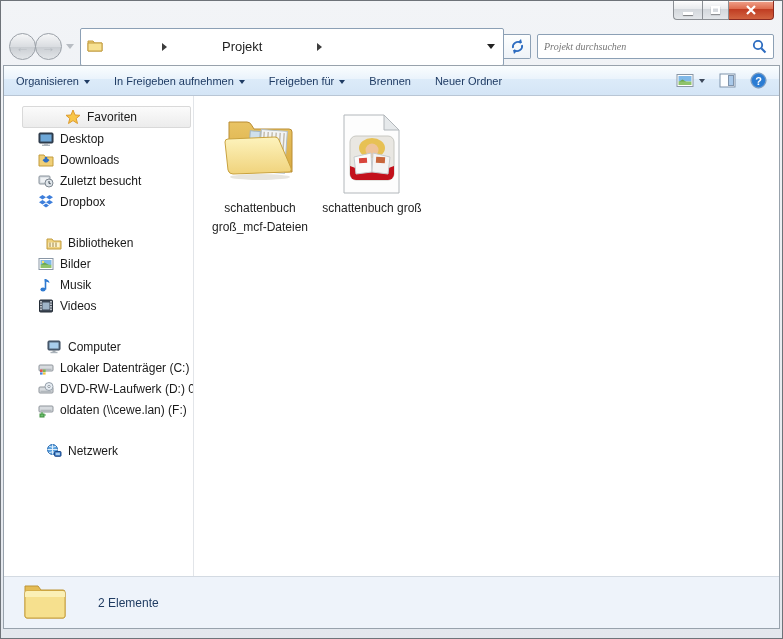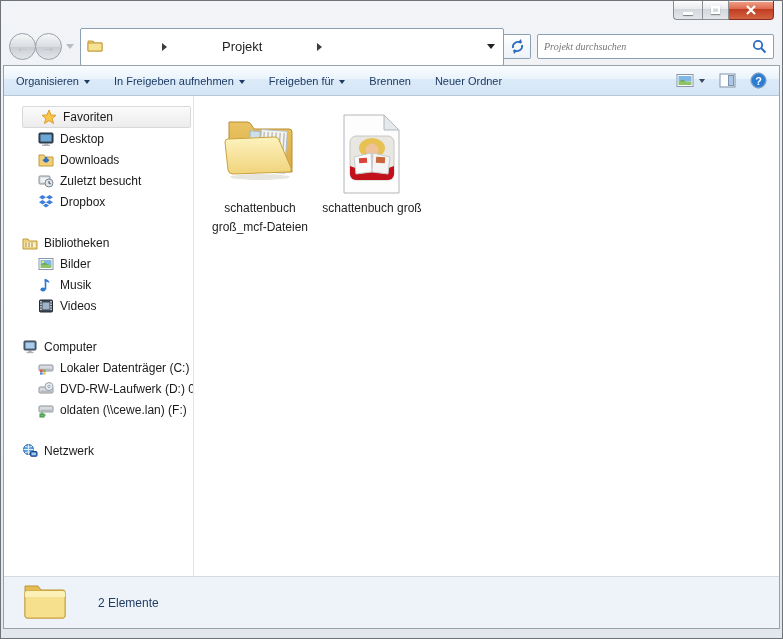--- a/index.html
+++ b/index.html
@@ -58,21 +58,21 @@
   .tb-item .dd{ width:0; height:0; border-left:3.5px solid transparent; border-right:3.5px solid transparent;
     border-top:4px solid #1f3b63; margin-left:5px; margin-top:2px; }
   .tb-right{ margin-left:auto; display:flex; align-items:center; }
   .tb-iconbtn{ display:flex; align-items:center; margin-left:14px; }
   .tb-iconbtn .dd{ width:0; height:0; border-left:3.5px solid transparent; border-right:3.5px solid transparent;
     border-top:4px solid #3c485a; margin-left:5px; }
   
   .content{ flex:1; display:flex; min-height:0; }
   .sidebar{ width:190px; flex:0 0 auto; border-right:1px solid #e2e5e9; padding-top:10px; overflow:hidden; background:#fff; }
   .sb-row{ height:21px; display:flex; align-items:center; font-size:12px; color:#1a1a1a; white-space:nowrap; }
-  .sb-head{ padding-left:18px; }
+  .sb-head{ padding-left:42px; }
   .sb-head.hl{ margin:0 2px 0 18px; 
     background:linear-gradient(#fbfbfb,#ececec); border:1px solid #d9d9d9; border-radius:2px; height:22px; }
   .sb-item{ padding-left:34px; }
   .sb-gap{ height:20px; }
   .sb-icon{ width:16px; height:16px; flex:0 0 auto; margin-right:6px; display:inline-flex; }
   .main{ flex:1; padding:10px 0 0 10px; display:flex; align-items:flex-start; }
   .tile{ width:112px; display:flex; flex-direction:column; align-items:center; }
   .tile-iconbox{ height:90px; display:flex; align-items:flex-end; justify-content:center; }
   .tile-label{ margin-top:3px; font-size:12px; line-height:19px; color:#1e1e1e; text-align:center;
     width:104px; overflow-wrap:break-word; word-break:break-word; }

